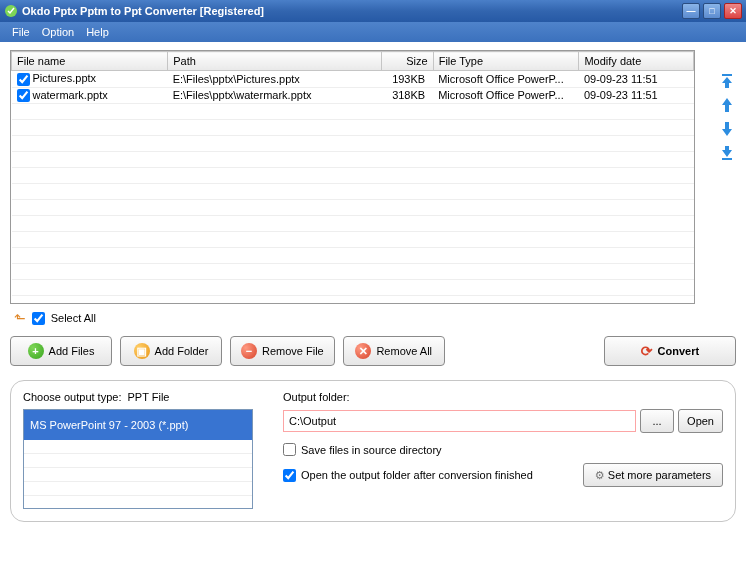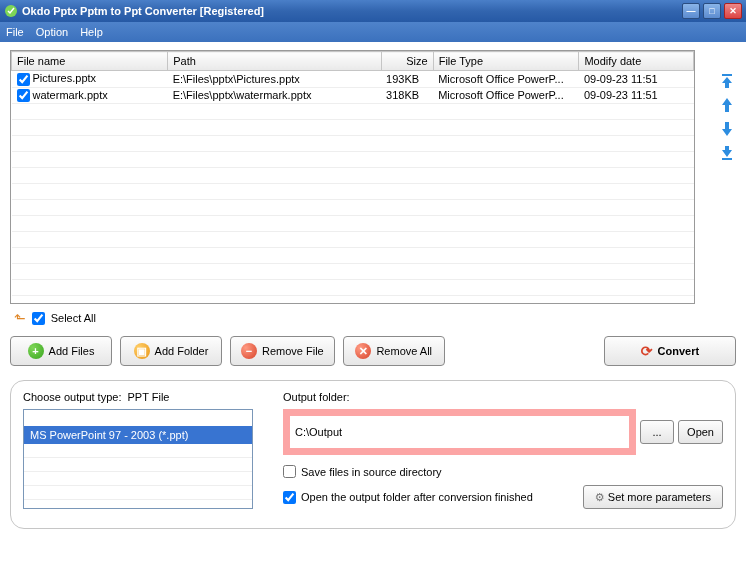--- a/index.html
+++ b/index.html
@@ -33,21 +33,21 @@
   border-radius: 2px;
   display: flex; align-items: center; justify-content: center;
   cursor: pointer;
   color: #fff; font-size: 9px; font-weight: bold;
 }
 .win-btn.close { background: linear-gradient(to bottom,#e88,#d44); border-color:#a22; }
 .menubar {
   background: linear-gradient(to bottom,#4f83cb,#3b71bd);
   height: 20px;
   display: flex; align-items: center;
-  padding: 0 6px;
+  padding: 0 12px;
   gap: 12px;
   color: #fff;
 }
 .menubar span { cursor: pointer; }
 .content {
   padding: 8px 10px 10px 10px;
   background: #fff;
 }
 .file-area {
   display: flex;
@@ -79,21 +79,21 @@
   border-bottom: 1px solid #eee;
   white-space: nowrap;
   overflow: hidden;
   text-overflow: ellipsis;
   height: 16px;
   font-size: 11px;
 }
 .col-name { width: 150px; }
 .col-path { width: 205px; }
 .col-size { width: 50px; text-align: right;}
-table.filelist td.col-size { text-align: left; padding-right: 8px;}
+table.filelist td.col-size { text-align: right; padding-right: 8px;}
 .col-type { width: 140px; }
 .col-date { width: 110px; }
 .chk { vertical-align: middle; margin-right: 3px;}
 .side-btns {
   display: flex; flex-direction: column; gap: 6px;
   padding-top: 22px;
 }
 .side-btn {
   width: 18px; height: 18px;
   border: none; background: none;
@@ -147,31 +147,30 @@
 }
 .left-col { width: 242px; }
 .choose-row { display:flex; gap:6px; margin-bottom:6px;}
 .type-list {
   border: 1px solid #7a97b8;
   width: 230px;
   height: 100px;
   background: #fff;
 }
 .type-list-row {
-  padding: 3px 6px;
+  padding: 9px 6px;
   background: #3874d1;
   color: #fff;
-  margin-top: 16px;
 }
 .type-list-row2 { padding:3px 6px; border-bottom:1px solid #eee; height:14px;}
 .right-col { flex: 1; }
 .out-label { margin-bottom: 6px; display:block;}
 .out-row { display:flex; gap:4px; align-items:center; margin-bottom:10px;}
 .out-input {
-  flex:1; height:22px; border:7px solid #fca5a5; padding:16px 5px; font-size:11px;
+  flex:1; height:22px; border:1px solid #fca5a5; padding:9px 5px; font-size:11px;
 }
 .sbtn {
   height:24px; min-width:34px;
   border:1px solid #8a8a8a; border-radius:3px;
   background: linear-gradient(to bottom,#fdfdfd,#e6e6e6);
   cursor:pointer; padding:0 8px; font-size:11px;
 }
 .opt-row { display:flex; align-items:center; gap:5px; margin-bottom:7px;}
 .gear { color:#777; }
 input[type=checkbox]{ width:13px; height:13px; }

